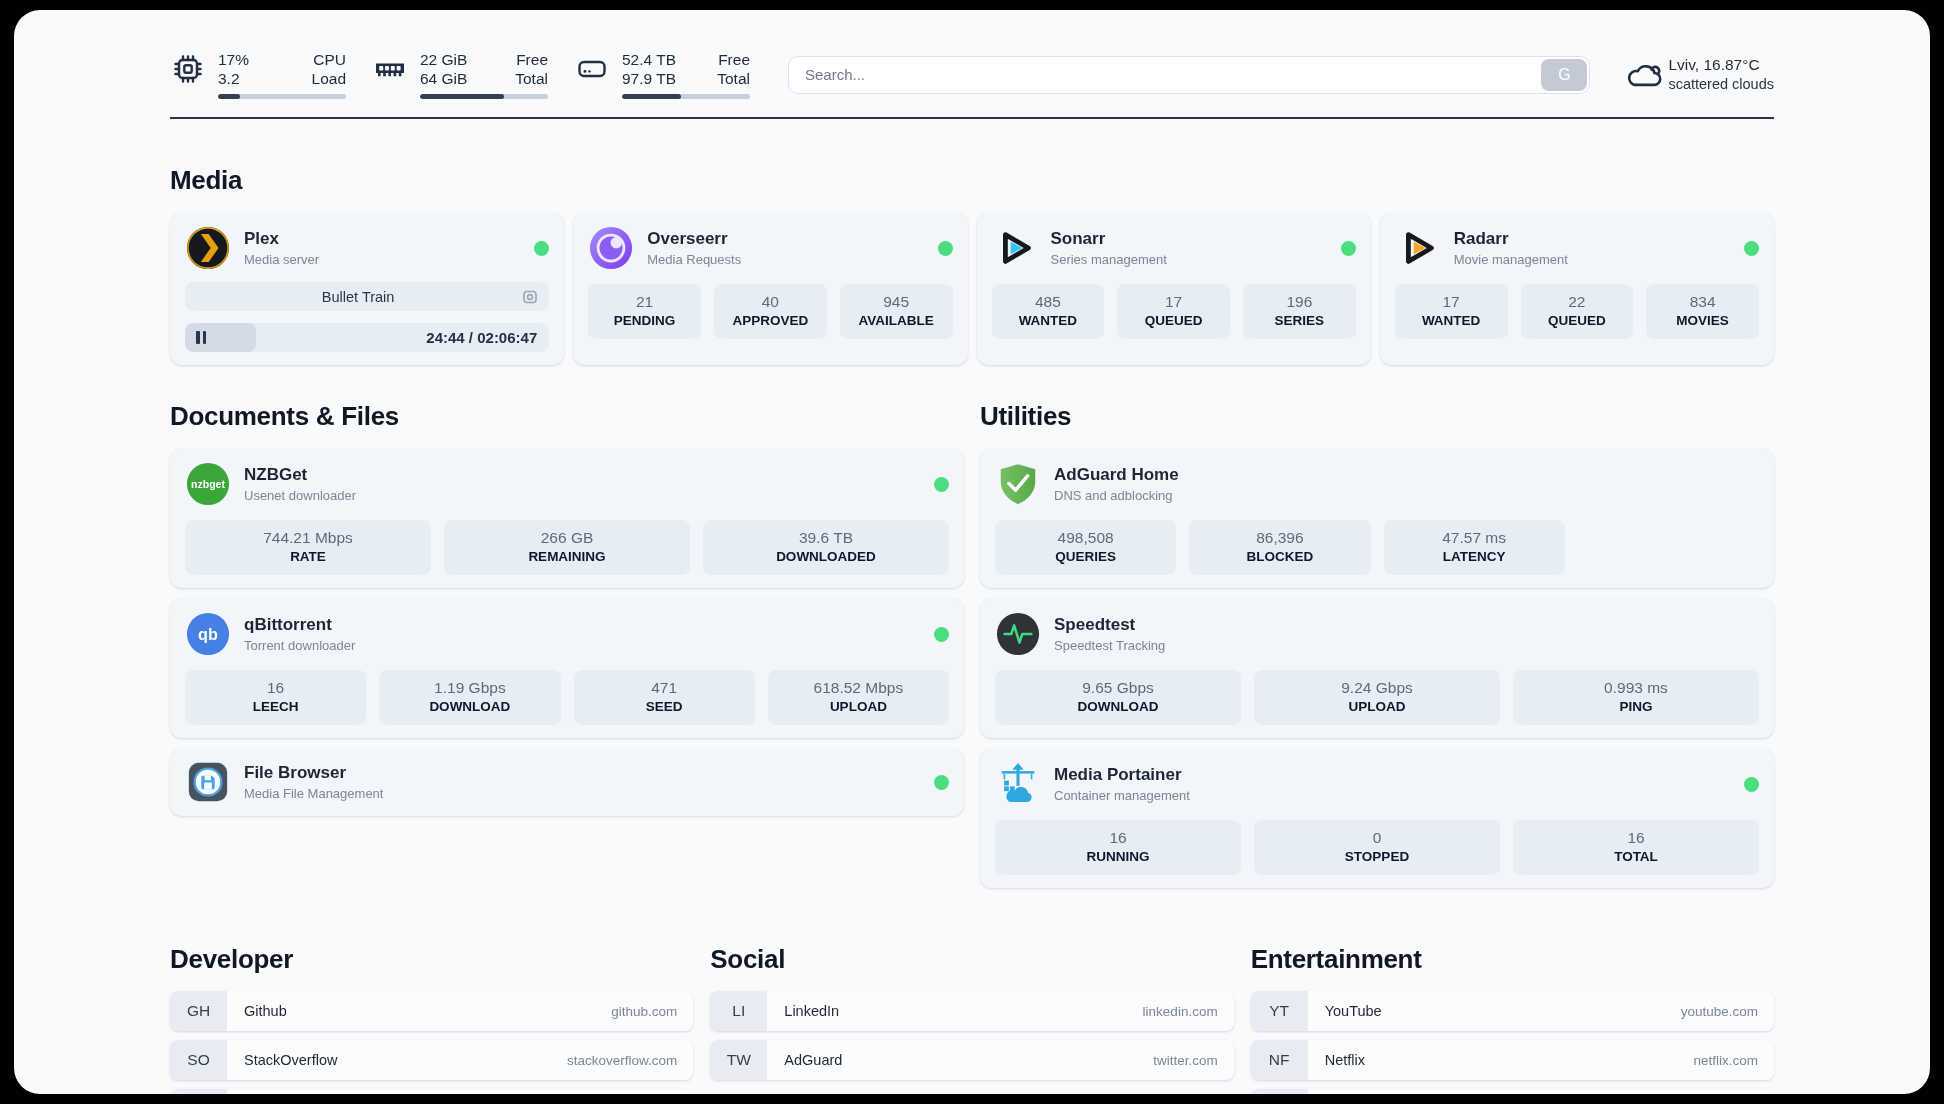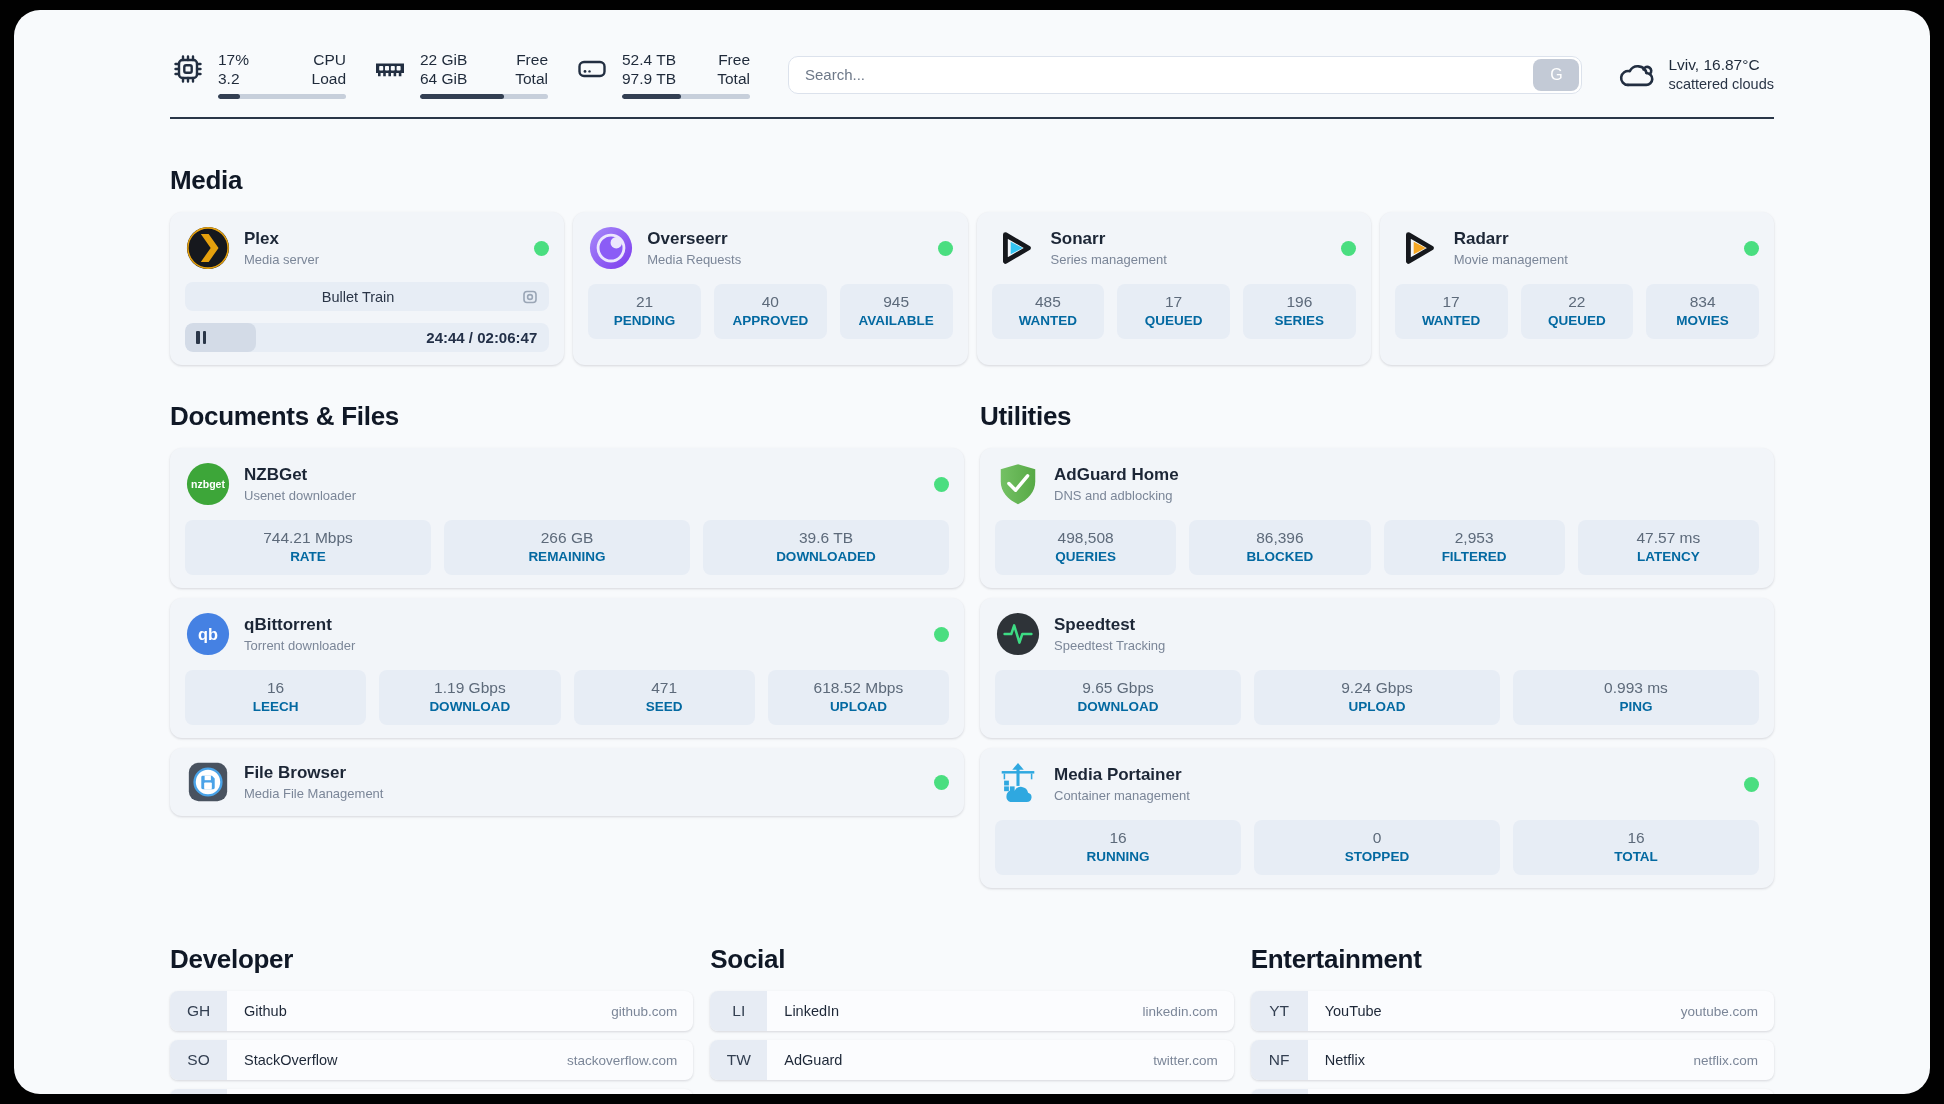--- a/index.html
+++ b/index.html
@@ -20,21 +20,21 @@
   .sys-fill{position:absolute;left:0;top:0;bottom:0;border-radius:3px;background:#333f52;}
 
   .searchbox{flex:1;position:relative;height:38px;margin:0 34px 0 12px;}
   .searchbox input{width:100%;height:100%;box-sizing:border-box;border:1px solid #dce2ec;
     border-radius:10px;background:#ffffff;padding:0 62px 0 16px;font-size:15px;color:#273141;
     outline:none;font-family:inherit;}
   .searchbox input::placeholder{color:#6d7888;}
   .g-btn{position:absolute;right:3px;top:3px;bottom:3px;width:46px;background:#c3cad6;
     border-radius:8px;display:flex;align-items:center;justify-content:center;
     color:#ffffff;font-size:16px;font-weight:500;cursor:pointer;}
-  .weather{display:flex;align-items:center;gap:12px;}
+  .weather{display:flex;align-items:center;gap:4px;}
   .weather-icon{width:40px;height:40px;}
   .weather-l1{font-size:15.5px;font-weight:500;color:#1f2a3a;line-height:20px;}
   .weather-l2{font-size:14.5px;color:#2a3547;line-height:19px;}
 
   .divider{margin-top:18px;border-bottom:2px solid #2a3648;}
 
   
   h2{font-size:26px;font-weight:600;color:#101826;letter-spacing:-.3px;margin:0;}
   .media-head{margin:46px 0 16px;}
   .col h2{margin:36px 0 16px;}
@@ -49,21 +49,21 @@
   .app-titles{flex:1;min-width:0;}
   .app-title{font-size:17px;font-weight:600;color:#1c2636;line-height:22px;}
   .app-sub{font-size:13px;color:#7b8698;line-height:18px;margin-top:1px;}
   .status-dot{width:15px;height:15px;border-radius:50%;background:#4ade80;flex:0 0 auto;}
 
   .stats{display:grid;gap:13px;margin-top:13px;}
   .stats.c3{grid-template-columns:repeat(3,1fr);}
   .stats.c4{grid-template-columns:repeat(4,1fr);}
   .stat{background:#e7edf5;border-radius:8px;padding:8px 6px 9px;text-align:center;min-width:0;}
   .stat-value{font-size:15.5px;color:#5d6a7a;line-height:20px;white-space:nowrap;}
-  .stat-label{font-size:13.5px;font-weight:700;color:#0369a1;line-height:18px;white-space:nowrap;}
+  .stat-label{font-size:13.5px;font-weight:700;color:#0f172a;line-height:18px;white-space:nowrap;}
 
   
   .np-row{margin-top:11px;background:#e7edf5;border-radius:8px;height:29px;
     display:flex;align-items:center;padding:0 10px;text-align:center;}
   .np-title{flex:1;font-size:14.5px;color:#2a3547;}
   .pp-row{margin-top:12px;background:#e7edf5;border-radius:8px;height:29px;
     position:relative;display:flex;align-items:center;overflow:hidden;}
   .pp-fill{position:absolute;left:0;top:0;bottom:0;background:#d3dbe7;border-radius:8px;}
   .pp-pause{position:absolute;left:11px;top:8px;display:flex;gap:3px;cursor:pointer;}
   .pp-pause span{display:block;width:3.5px;height:13px;background:#2a3648;border-radius:1px;}
@@ -424,24 +424,20 @@
             <div class="stats c4">
               <div class="stat">
                 <div class="stat-value">498,508</div>
                 <div class="stat-label">QUERIES</div>
               </div>
               <div class="stat">
                 <div class="stat-value">86,396</div>
                 <div class="stat-label">BLOCKED</div>
               </div>
               <div class="stat">
-                <div class="stat-value">2,953</div>
-                <div class="stat-label">FILTERED</div>
-              </div>
-              <div class="stat">
                 <div class="stat-value">47.57 ms</div>
                 <div class="stat-label">LATENCY</div>
               </div>
             </div>
           </div>
 
           <div class="card">
             <div class="card-header">
               <svg class="app-icon" viewBox="0 0 48 48">
                 <circle cx="24" cy="24" r="22" fill="#2e3338"></circle>

